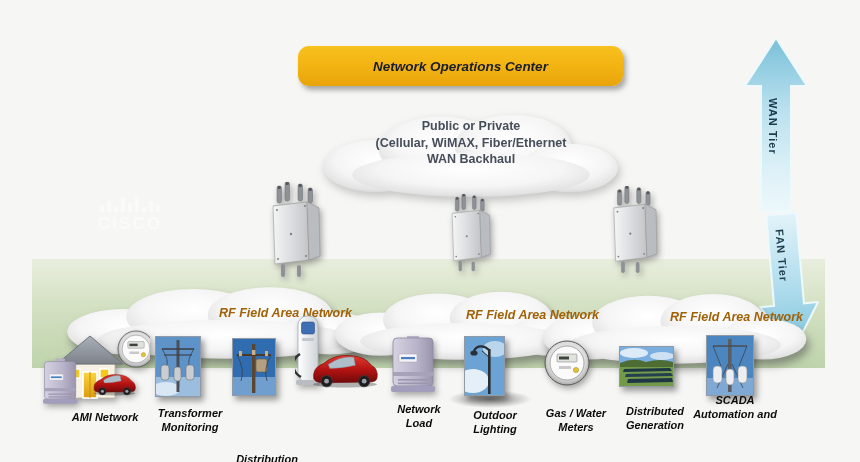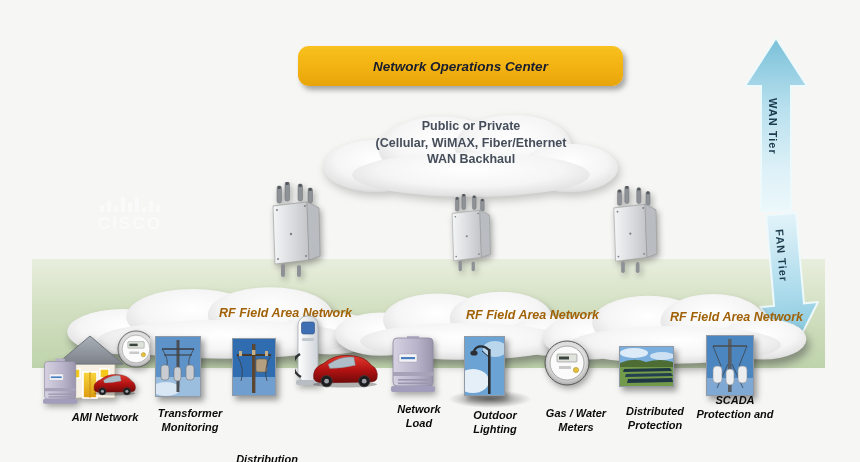--- a/index.html
+++ b/index.html
@@ -365,20 +365,20 @@
   <div class="abs dev-label" style="left:495px;top:409px;">
     <div>Outdoor</div>
     <div>Lighting</div>
   </div>
   <div class="abs dev-label" style="left:576px;top:407px;">
     <div>Gas / Water</div>
     <div>Meters</div>
   </div>
   <div class="abs dev-label" style="left:655px;top:405px;">
     <div>Distributed</div>
-    <div>Protection</div>
+    <div>Generation</div>
   </div>
   <div class="abs dev-label" style="left:735px;top:394px;">
     <div>SCADA</div>
-    <div>Protection and</div>
+    <div>Automation and</div>
   </div>
 
 </div>
 
 </body></html>

